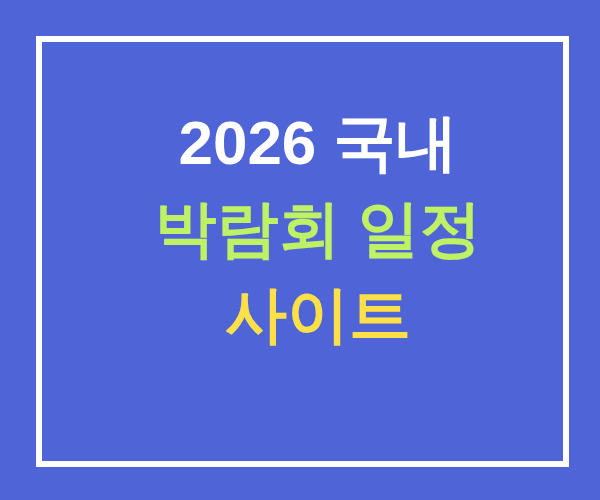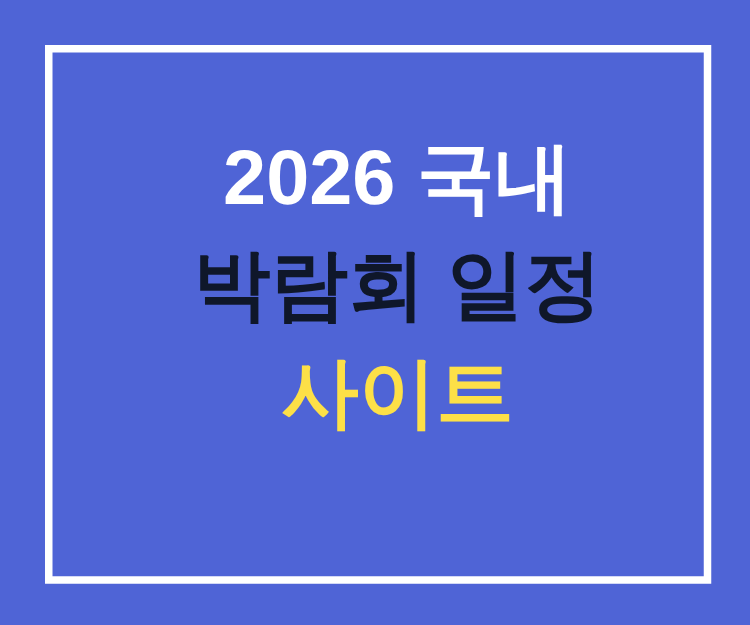--- a/index.html
+++ b/index.html
@@ -69,18 +69,18 @@
 <body>
 
 <div id="banner" style="background: rgb(79, 100, 214);">
 
   <div class="frame" style="border-color: rgb(255, 255, 255); border-width: 6px;"></div>
 
   <div class="headline">
 
     <span class="line" style="color: rgb(255, 255, 255);">2026 국내</span>
 
-    <span class="line" style="color: #0f172a;">박람회 일정</span>
+    <span class="line" style="color: #bef264;">박람회 일정</span>
 
     <span class="line" style="color: #fde047;">사이트</span>
 
   </div>
 </div>
 
 </body></html>

